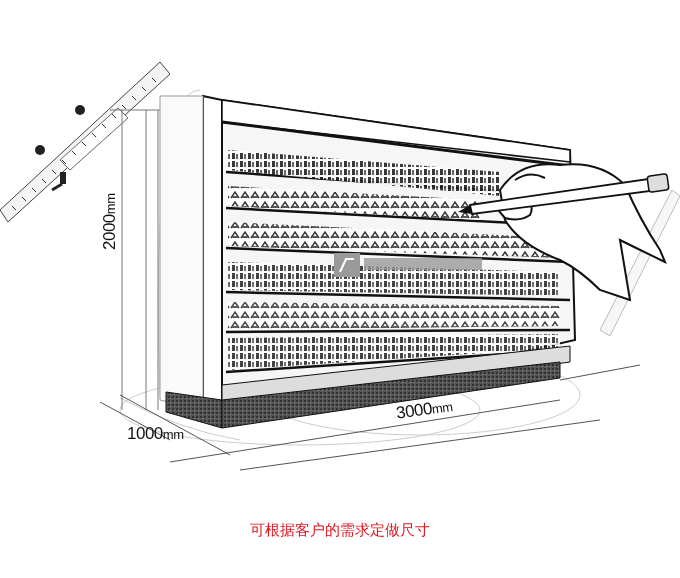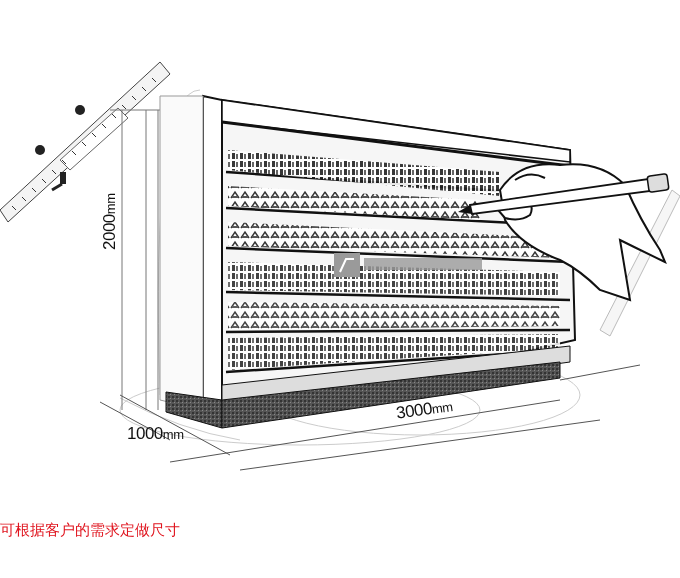--- a/index.html
+++ b/index.html
@@ -5,21 +5,21 @@
     html, body { margin: 0; padding: 0; background: #ffffff; }
     body { width: 680px; height: 578px; position: relative; overflow: hidden;
            font-family: "Liberation Sans", sans-serif; }
     #illustration { position: absolute; left: 0; top: 0; width: 680px; height: 578px; }
     .dim-label { position: absolute; color: #111111; font-family: "Liberation Sans", sans-serif;
                  font-size: 17px; letter-spacing: -0.5px; white-space: nowrap; }
     .dim-label .unit { font-size: 13px; }
     #label-height { left: 100px; top: 250px; transform: rotate(-90deg); transform-origin: left top; }
     #label-depth { left: 127px; top: 424px; }
     #label-width { left: 395px; top: 404px; transform: rotate(-8deg); transform-origin: left top; }
-    #caption { position: absolute; left: 0; width: 680px; top: 521px; 
+    #caption { position: absolute; left: 0; width: 680px; top: 521px; text-align: center;
                color: #e0141e; font-size: 15px; font-family: "DejaVu Sans", sans-serif; }
     #watermark { position: absolute; left: 334px; top: 253px; width: 150px; height: 24px; }
   </style>
 </head>
 <body>
 
 <svg id="illustration" viewBox="0 0 680 578" xmlns="http://www.w3.org/2000/svg">
 
   <g fill="none" stroke="#cccccc" stroke-width="1">
     <ellipse cx="300" cy="410" rx="180" ry="35"></ellipse>

